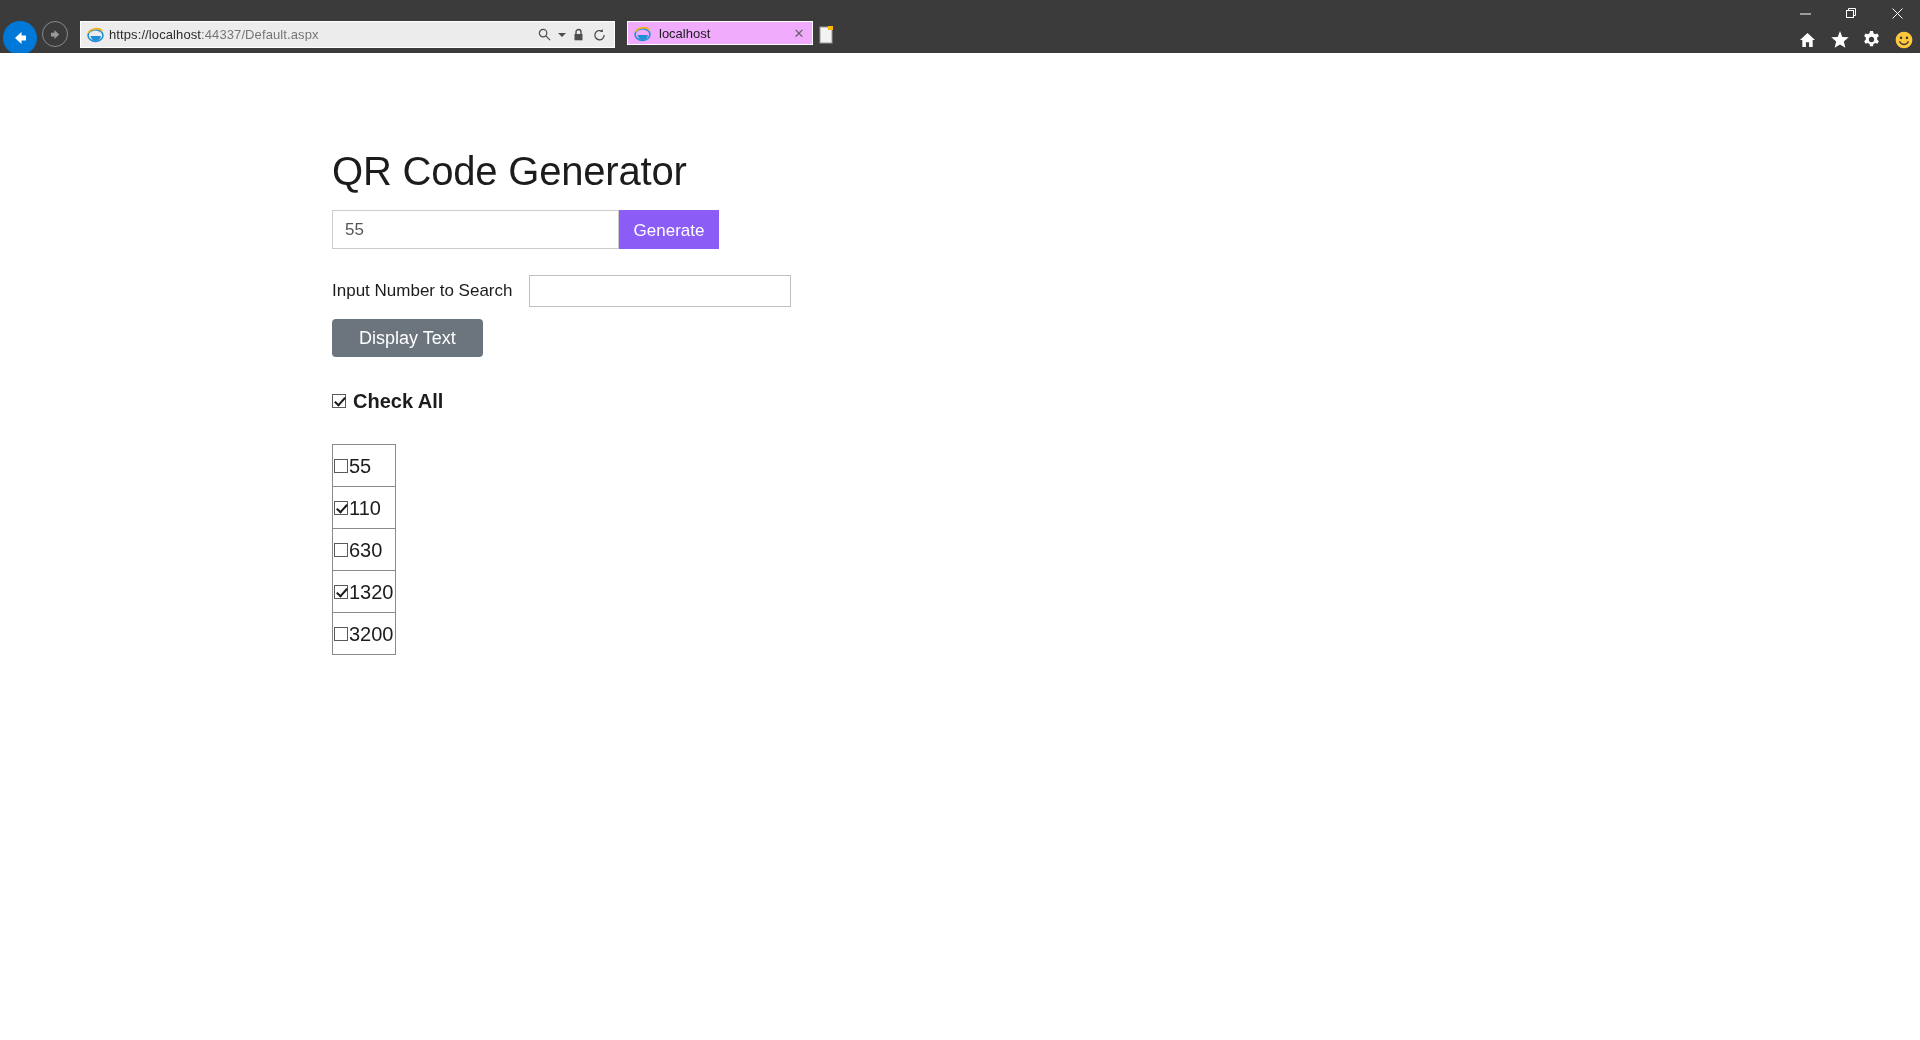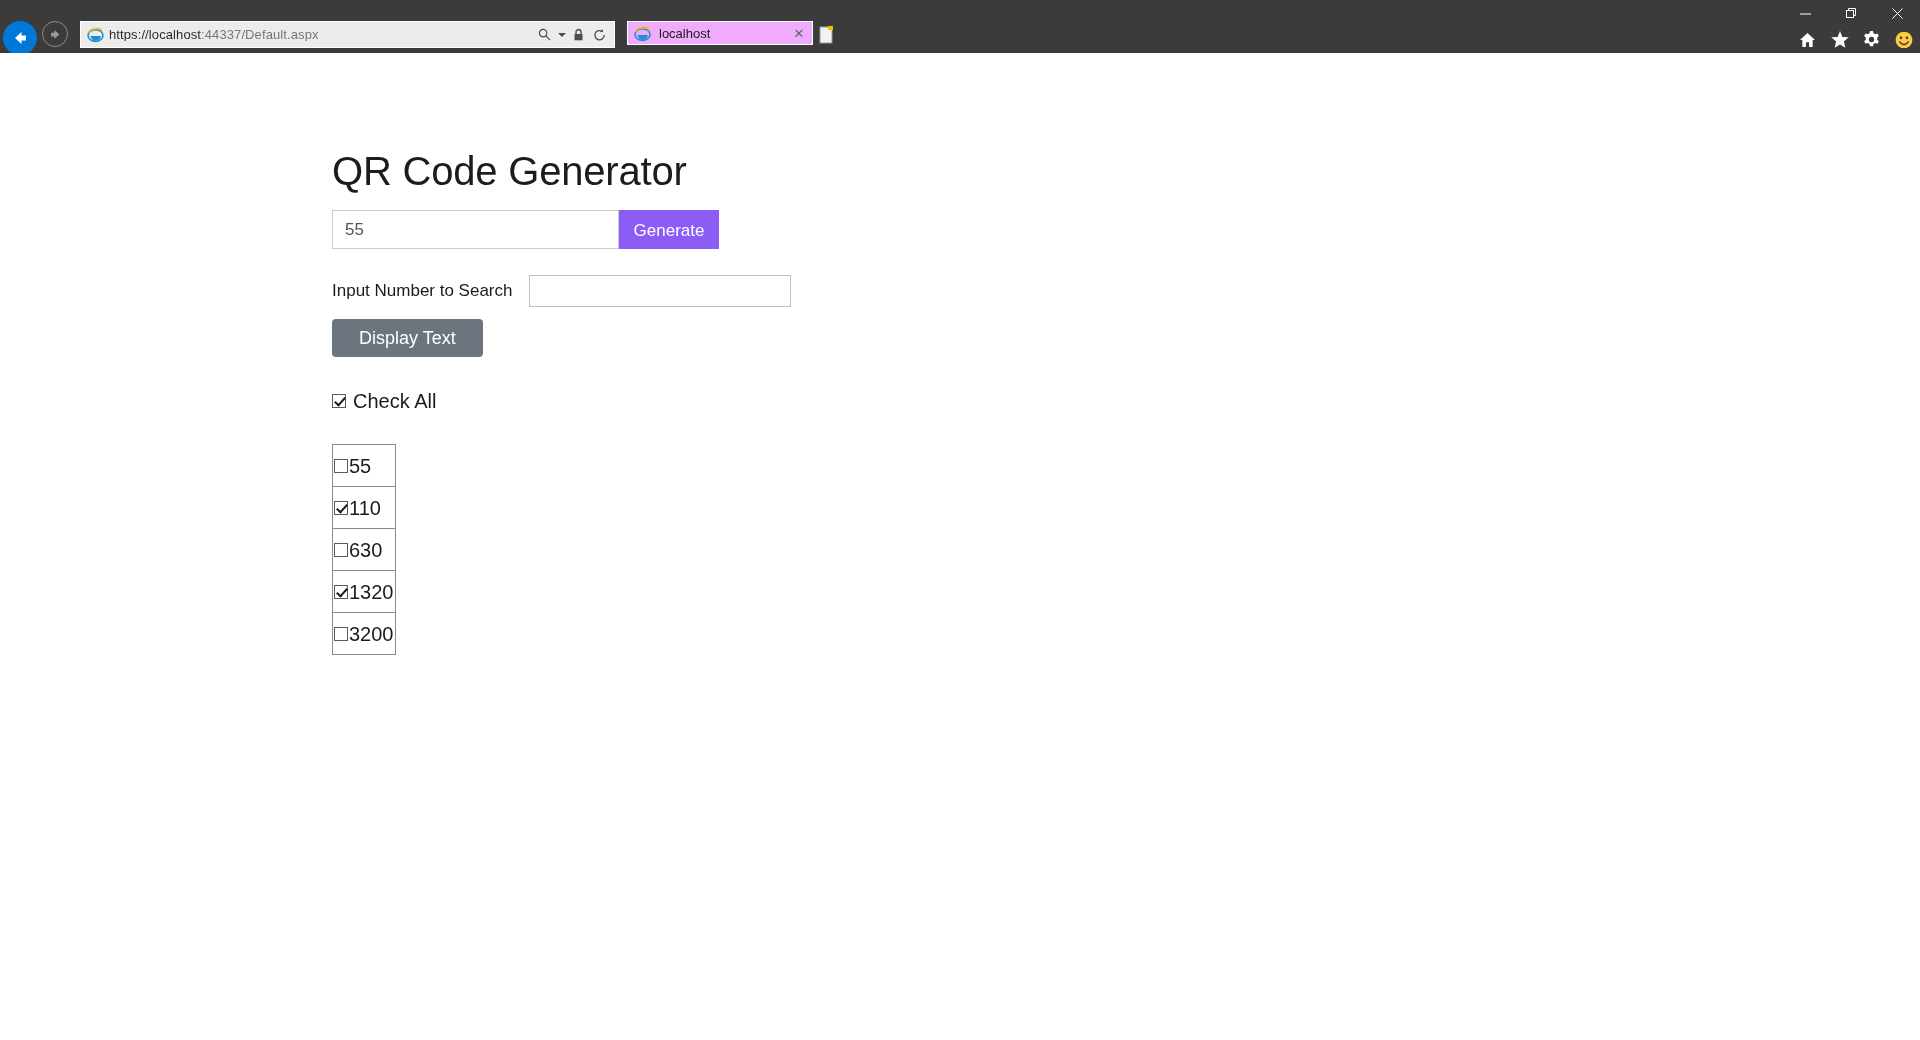--- a/index.html
+++ b/index.html
@@ -257,20 +257,21 @@
     width: 4px; height: 9px;
     border: solid #1a1a1a;
     border-width: 0 2px 2px 0;
     transform: rotate(42deg);
   }
   .checkall-label {
     font-size: 20px;
     color: #1c1c1c;
     margin-left: 7px;
     line-height: 1.1;
+    font-weight: bold;
   }
   .cb-table {
     border-collapse: collapse;
     width: 63px;
   }
   .cb-table td {
     border: 1px solid #8a8a8a;
     padding: 0 1px;
     height: 42px;
     vertical-align: middle;

